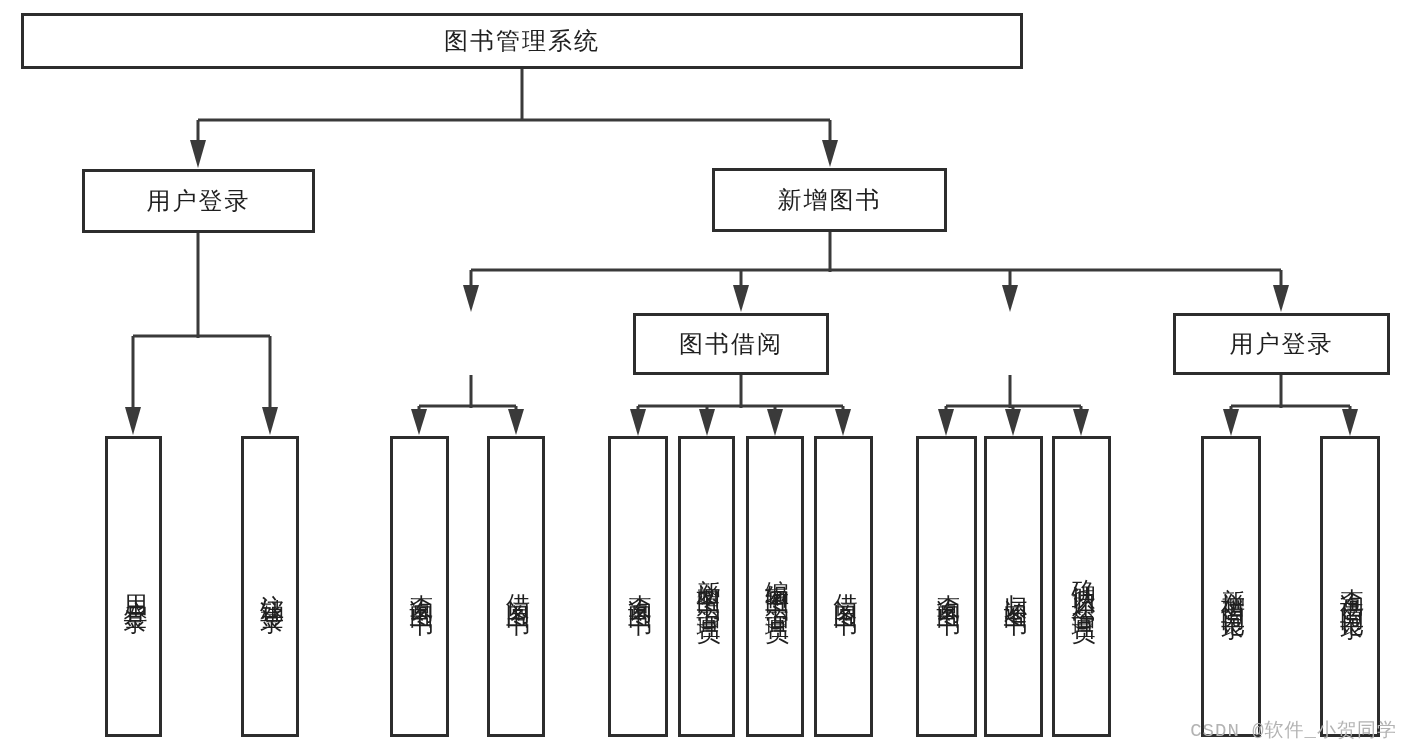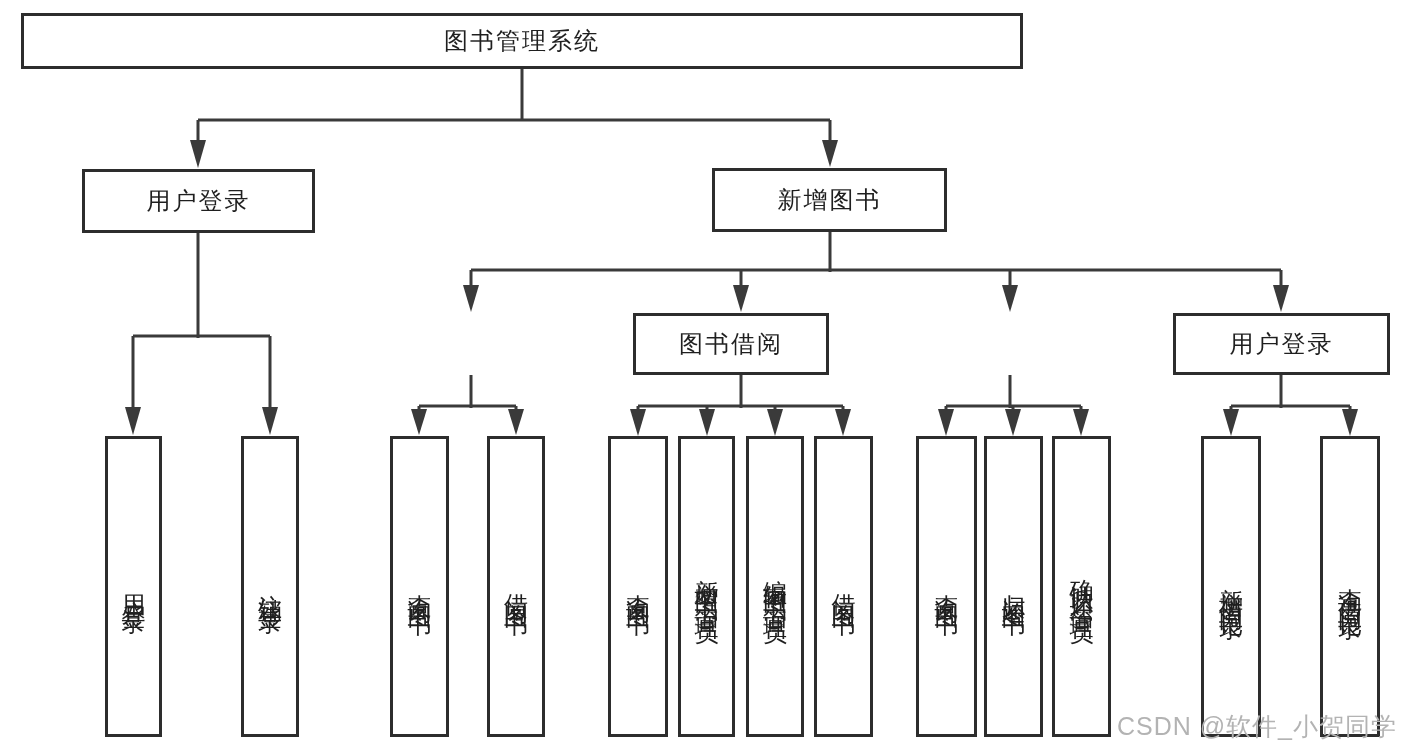--- a/index.html
+++ b/index.html
@@ -1,20 +1,20 @@
 <!DOCTYPE html>
 <html><head>
 <meta charset="utf-8">
 <style>
   html,body{margin:0;padding:0;background:#ffffff;}
   #stage{
     position:relative;
     width:1405px;height:747px;
     background:#ffffff;
-    font-family:Liberation Sans, sans-serif;
+    font-family:Liberation Mono, monospace;
     overflow:hidden;
   }
   #connectors{position:absolute;left:0;top:0;z-index:1;}
   .hnode{
     position:absolute;z-index:2;box-sizing:border-box;
     border:3px solid #2d2d2d;background:#ffffff;
     display:flex;align-items:center;justify-content:center;
     font-size:24px;letter-spacing:2px;color:#1f1f1f;
   }
   .vnode{
@@ -25,21 +25,21 @@
     color:#1f1f1f;
   }
   .vtext{
     writing-mode:vertical-rl;
     font-size:24px;letter-spacing:6px;line-height:1;
     white-space:nowrap;
   }
   #watermark{
     position:absolute;z-index:3;
     right:8px;bottom:4px;
-    font-size:25px;letter-spacing:1px;
+    font-size:19px;letter-spacing:1px;
     color:#b3b3b3;
   }
 </style>
 </head>
 <body>
 
 <div id="stage">
 
   <svg id="connectors" width="1405" height="747" viewBox="0 0 1405 747">
     <path fill="none" stroke="#3a3a3a" stroke-width="3" d="M522 67 V120

